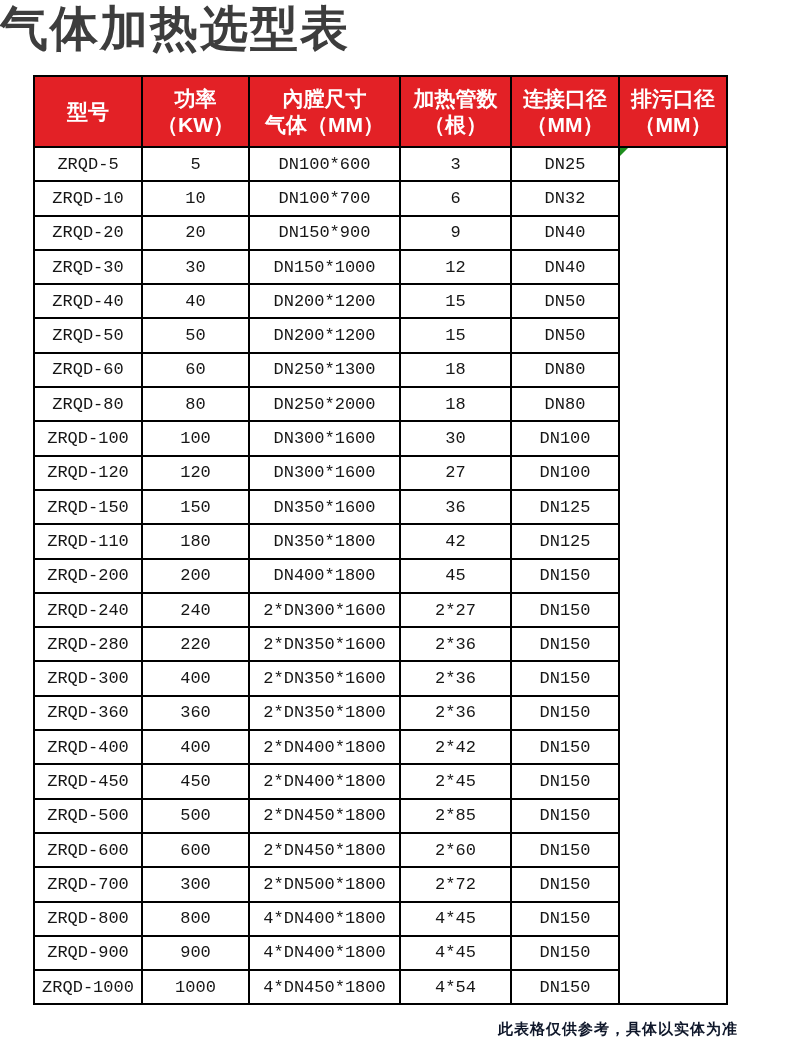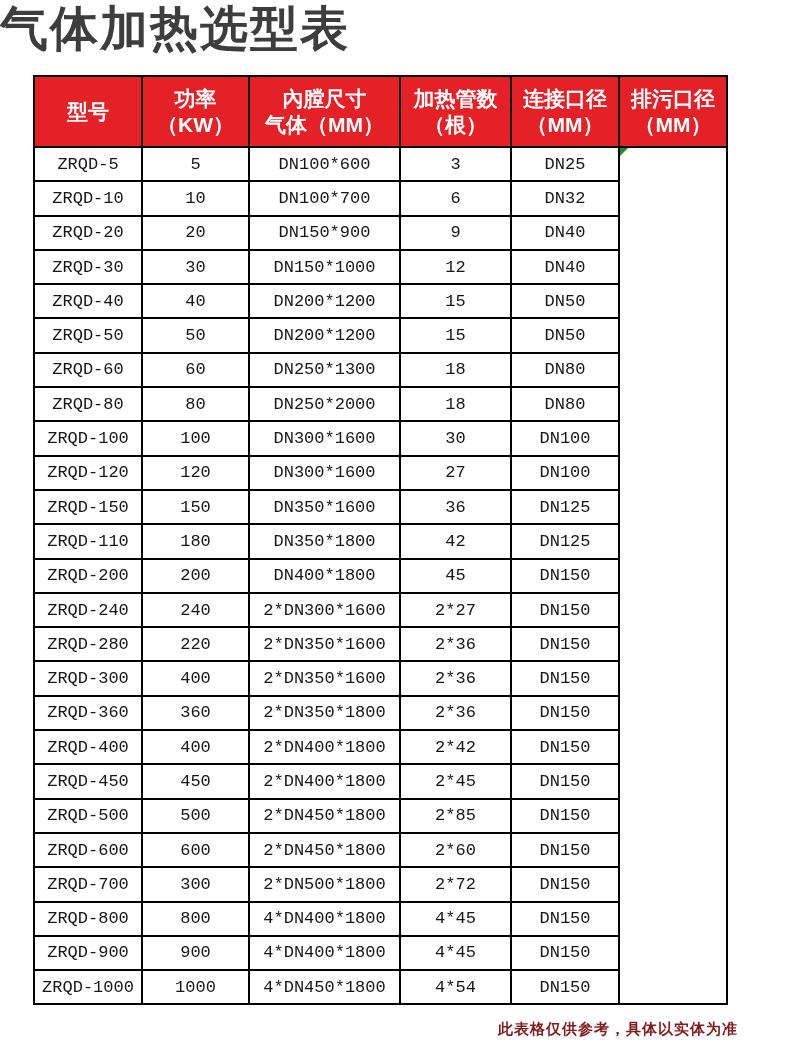--- a/index.html
+++ b/index.html
@@ -76,21 +76,21 @@
     border-top: 8px solid var(--error-marker-green, #1e8e1e);
     border-right: 8px solid transparent;
   }
   .footer-note {
     position: absolute;
     top: 1020px;
     right: 52px;
     font-size: 15px;
     font-weight: bold;
     letter-spacing: 1px;
-    color: #7f1d1d;
+    color: #0f172a;
     white-space: nowrap;
   }
 </style>
 </head>
 <body>
 
 <div class="page">
 
   <h1 class="title">气体加热选型表</h1>
 

